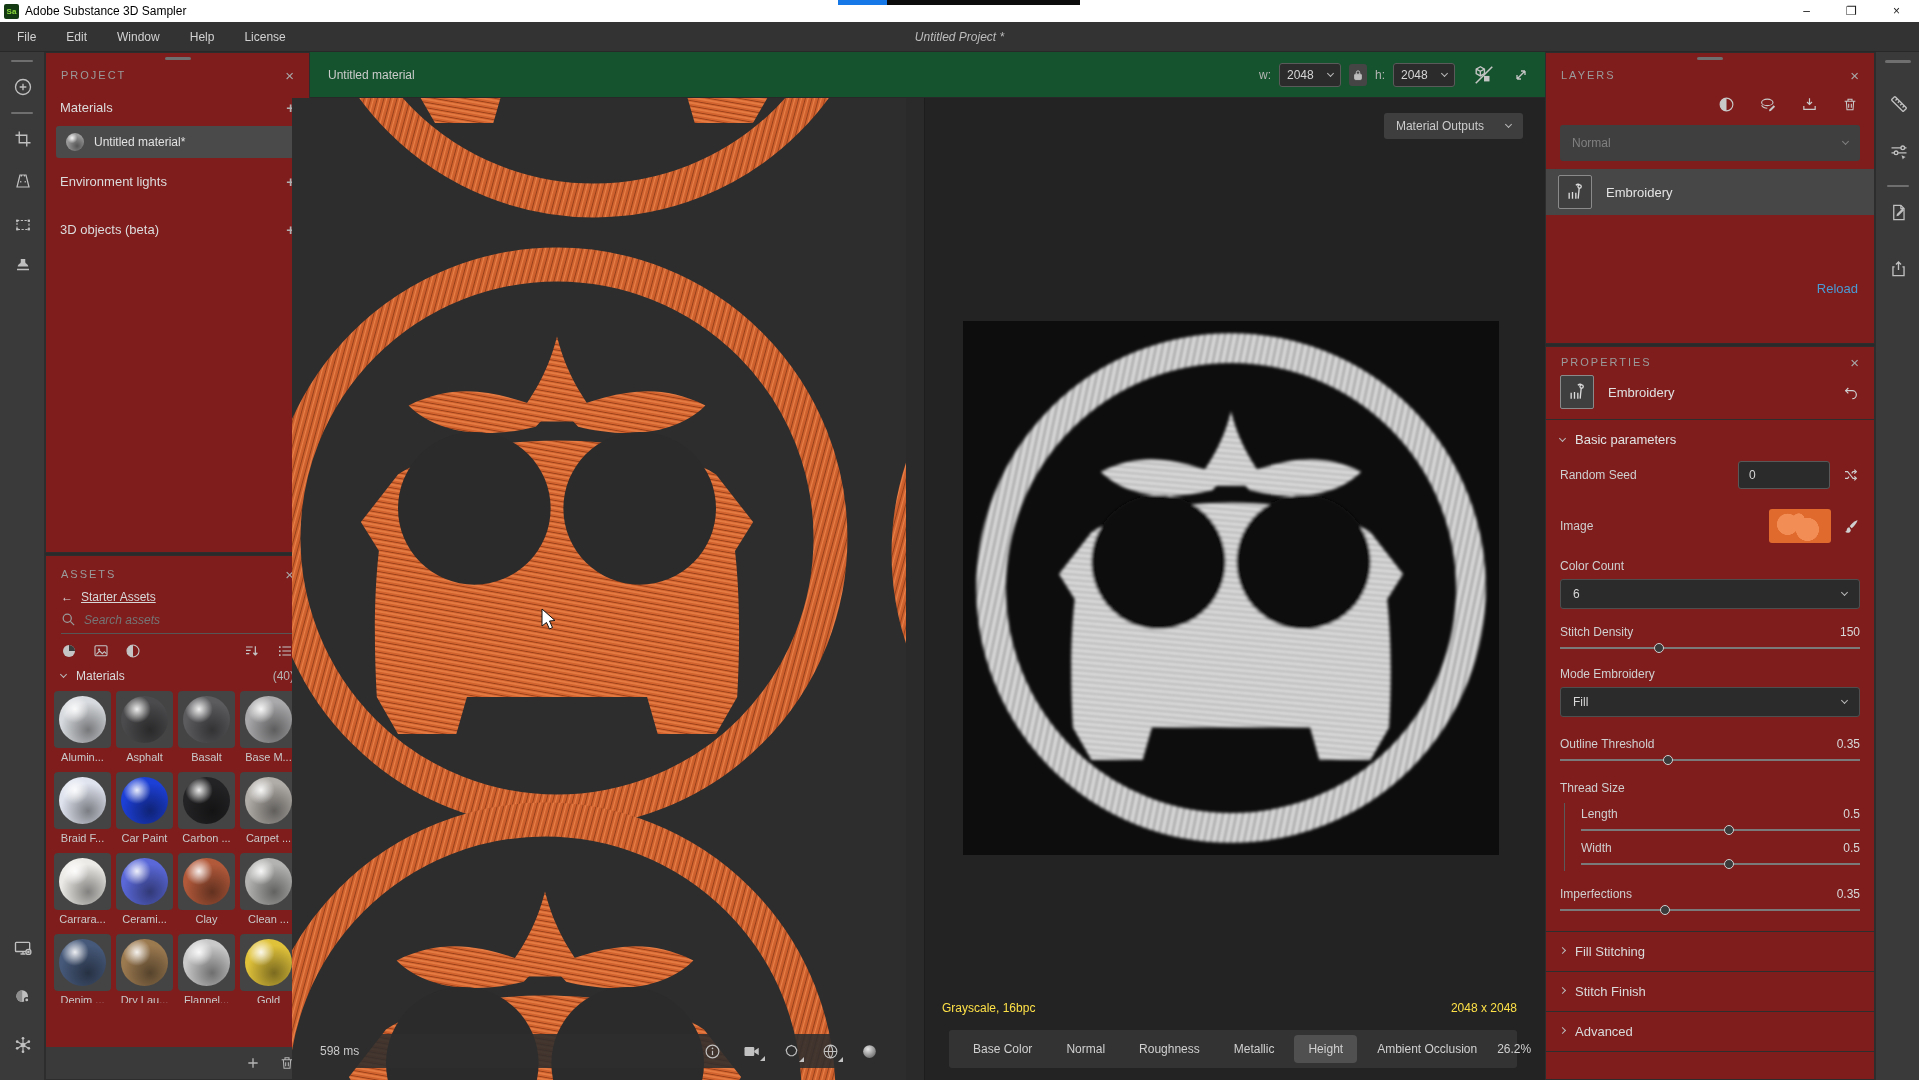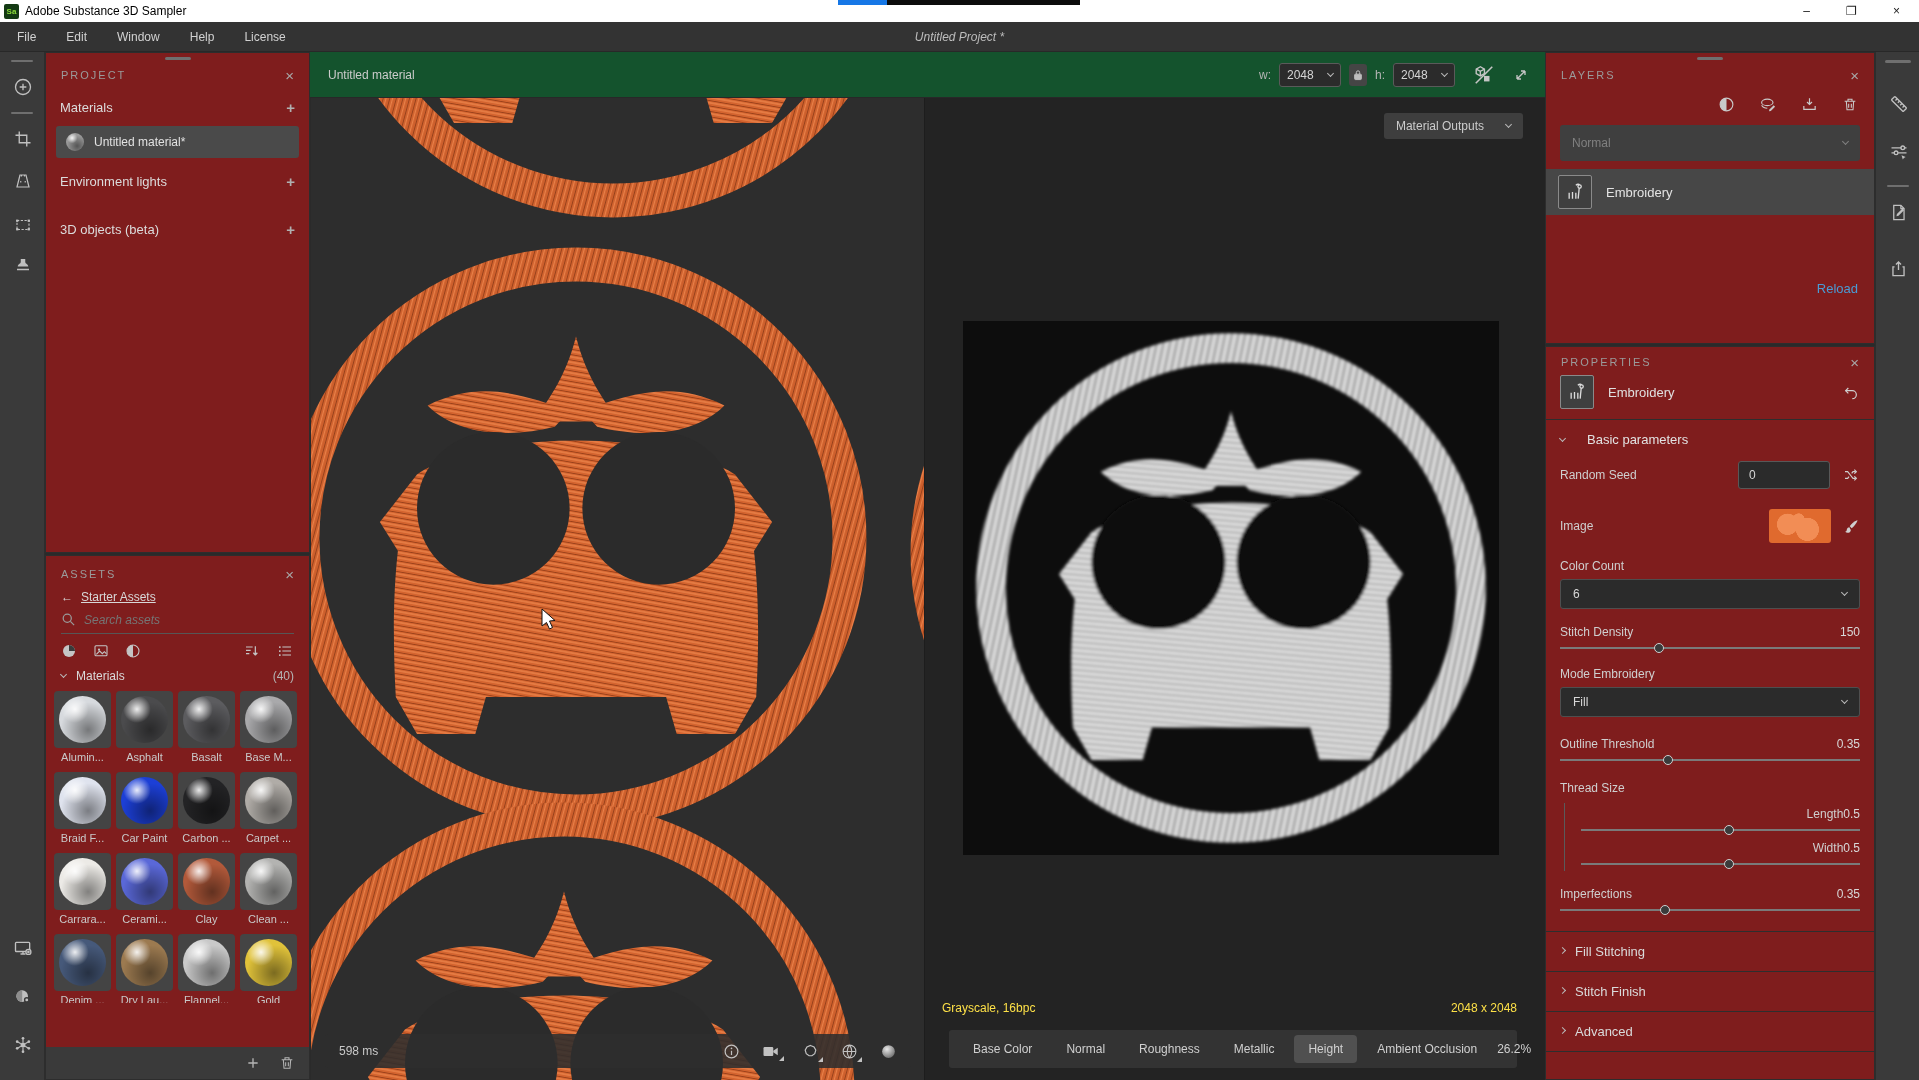--- a/index.html
+++ b/index.html
@@ -72,21 +72,21 @@
   .dim-select { width:62px; height:24px; background:#2b2b2b; border:1px solid #5a5a5a; border-radius:3px; display:flex; align-items:center; justify-content:space-between; padding:0 7px; color:#d5d5d5; }
   .lockbox { width:18px; height:22px; display:flex; align-items:center; justify-content:center; background:#454545; border-radius:3px; }
   .hdr-ic { margin-left:10px; color:#c5c5c5; }
 
   
   .chev { width:7px; height:7px; border-right:1.6px solid #b9b9b9; border-bottom:1.6px solid #b9b9b9; transform:rotate(45deg); margin-top:-3px; }
   .chev.right { transform:rotate(-45deg); }
   .chev.small { width:5px; height:5px; }
 
   
-  #view3d { position:absolute; left:311px; top:98px; width:614px; height:982px; background:#a21caf; overflow:hidden; }
+  #view3d { position:absolute; left:292px; top:98px; width:614px; height:982px; background:#a21caf; overflow:hidden; }
   #view3d-bar { position:absolute; left:14px; right:14px; bottom:12px; height:34px; background:rgba(45,45,45,.88); border-radius:4px; display:flex; align-items:center; padding:0 14px; color:#c9c9c9; }
   #view3d-bar .icons { margin-left:auto; display:flex; align-items:center; gap:22px; color:#c2c2c2; }
   .subtri { position:relative; }
   .subtri::after { content:""; position:absolute; right:-4px; bottom:-2px; border-left:5px solid transparent; border-bottom:5px solid #c2c2c2; }
 
   
   #view2d { position:absolute; left:924px; top:98px; width:621px; height:982px; background:#232323; overflow:hidden; border-left:1px solid #1d1d1d; }
   #outputs-pill { position:absolute; top:15px; right:22px; height:26px; background:#3e3e3e; border-radius:3px; display:flex; align-items:center; gap:22px; padding:0 12px; color:#cccccc; }
   #map2d { position:absolute; left:38px; top:223px; width:536px; height:534px; background:#0d0d0d; }
   #meta-row { position:absolute; left:17px; right:28px; top:903px; display:flex; justify-content:space-between; color:#fde047; font-size:12px; }
@@ -101,36 +101,36 @@
   #blend-select { margin:4px 14px; height:36px; background:#3f3f3f; border-radius:3px; display:flex; align-items:center; justify-content:space-between; padding:0 12px; color:#808080; }
   #layer-row { margin-top:8px; height:46px; background:#474747; display:flex; align-items:center; gap:14px; padding:0 12px; }
   .embx { width:34px; height:34px; border:1px solid #8a8a8a; border-radius:2px; display:flex; align-items:center; justify-content:center; color:#dcdcdc; background:#3f3f3f; }
   #layer-row .lname { color:#e4e4e4; font-size:13px; }
   #reload-link { position:absolute; right:16px; top:228px; color:#4a9bd4; font-size:13px; }
 
   
   #properties-panel { left:1545px; top:346px; width:330px; height:734px; }
   #prop-id { display:flex; align-items:center; gap:14px; padding:2px 14px 10px; border-bottom:1px solid #2e2e2e; }
   #prop-id .lname { color:#e0e0e0; font-size:13px; flex:1; }
-  .sec-head { display:flex; align-items:center; gap:22px; padding:12px 14px 6px; color:#e2e2e2; font-size:13px; }
+  .sec-head { display:flex; align-items:center; gap:10px; padding:12px 14px 6px; color:#e2e2e2; font-size:13px; }
   .prow { display:flex; align-items:center; justify-content:space-between; padding:8px 14px; color:#cfcfcf; font-size:12px; }
   .seedbox { width:92px; height:28px; background:#2b2b2b; border:1px solid #585858; border-radius:3px; display:flex; align-items:center; padding:0 10px; color:#d8d8d8; margin-left:auto; margin-right:12px; }
   .imgthumb { width:62px; height:34px; border-radius:3px; margin-left:auto; margin-right:12px;
     background: radial-gradient(circle at 30% 45%, #f28d55 0 22%, transparent 23%),
                 radial-gradient(circle at 62% 60%, #f28d55 0 26%, transparent 27%),
                 radial-gradient(circle at 48% 30%, #f28d55 0 14%, transparent 15%), #e06a2e; }
   .label-only { padding:8px 14px 4px; color:#cfcfcf; }
   .dd { margin:2px 14px 6px; height:30px; background:#2b2b2b; border:1px solid #4e4e4e; border-radius:3px; display:flex; align-items:center; justify-content:space-between; padding:0 12px; color:#d8d8d8; }
   .slider-row { display:flex; align-items:center; justify-content:space-between; padding:10px 14px 2px; color:#cfcfcf; }
   .slider-val { color:#d8d8d8; }
   .track { position:relative; height:14px; margin:0 14px; }
   .track::before { content:""; position:absolute; left:0; right:0; top:6px; height:2px; background:#7a7a7a; }
   .knob { position:absolute; top:2px; left:var(--pos,50%); width:10px; height:10px; margin-left:-5px; border:1.6px solid #cfcfcf; border-radius:50%; background:#3a3a3a; }
   #thread-group { border-left:1px solid #5a5a5a; margin:4px 0 4px 18px; }
-  #thread-group .slider-row { padding:4px 14px 2px 16px;justify-content:flex-end; }
+  #thread-group .slider-row { padding:4px 14px 2px 16px; }
   #thread-group .track { margin-left:16px; }
   .collapse { border-top:1px solid #2e2e2e; display:flex; align-items:center; gap:10px; padding:12px 14px; color:#dadada; font-size:13px; }
   .collapse:last-child { border-bottom:1px solid #2e2e2e; }
 
   
   #right-rail { position:absolute; left:1875px; top:52px; width:44px; height:1028px; background:#3a3a3a; border-left:1px solid #2d2d2d; }
 
   
   #cursor { position:absolute; left:540px; top:608px; pointer-events:none; }
 </style>

